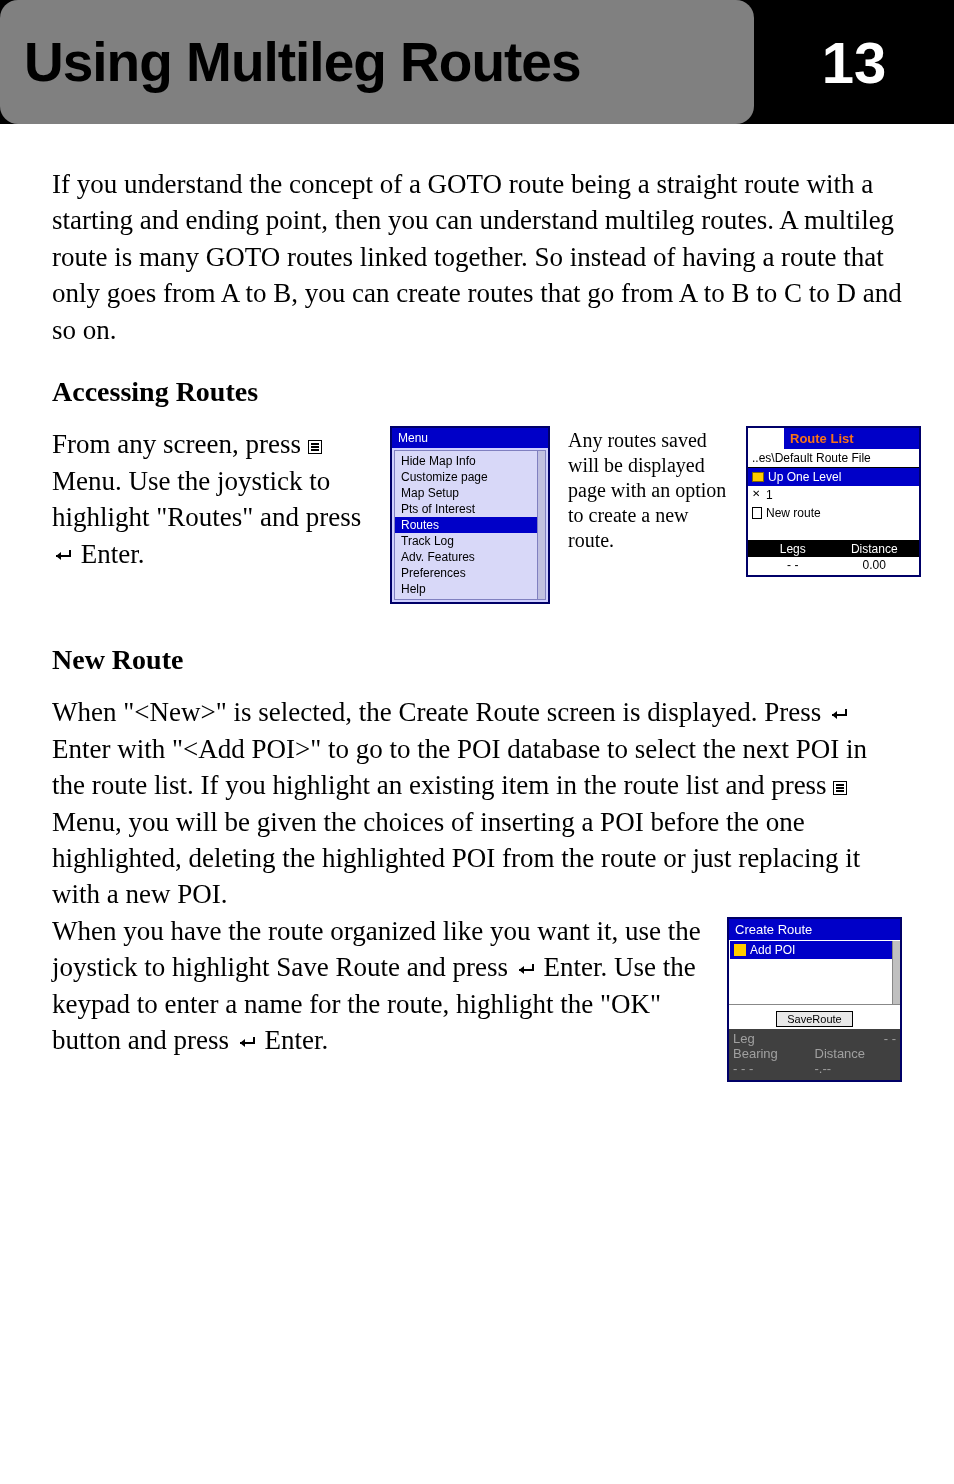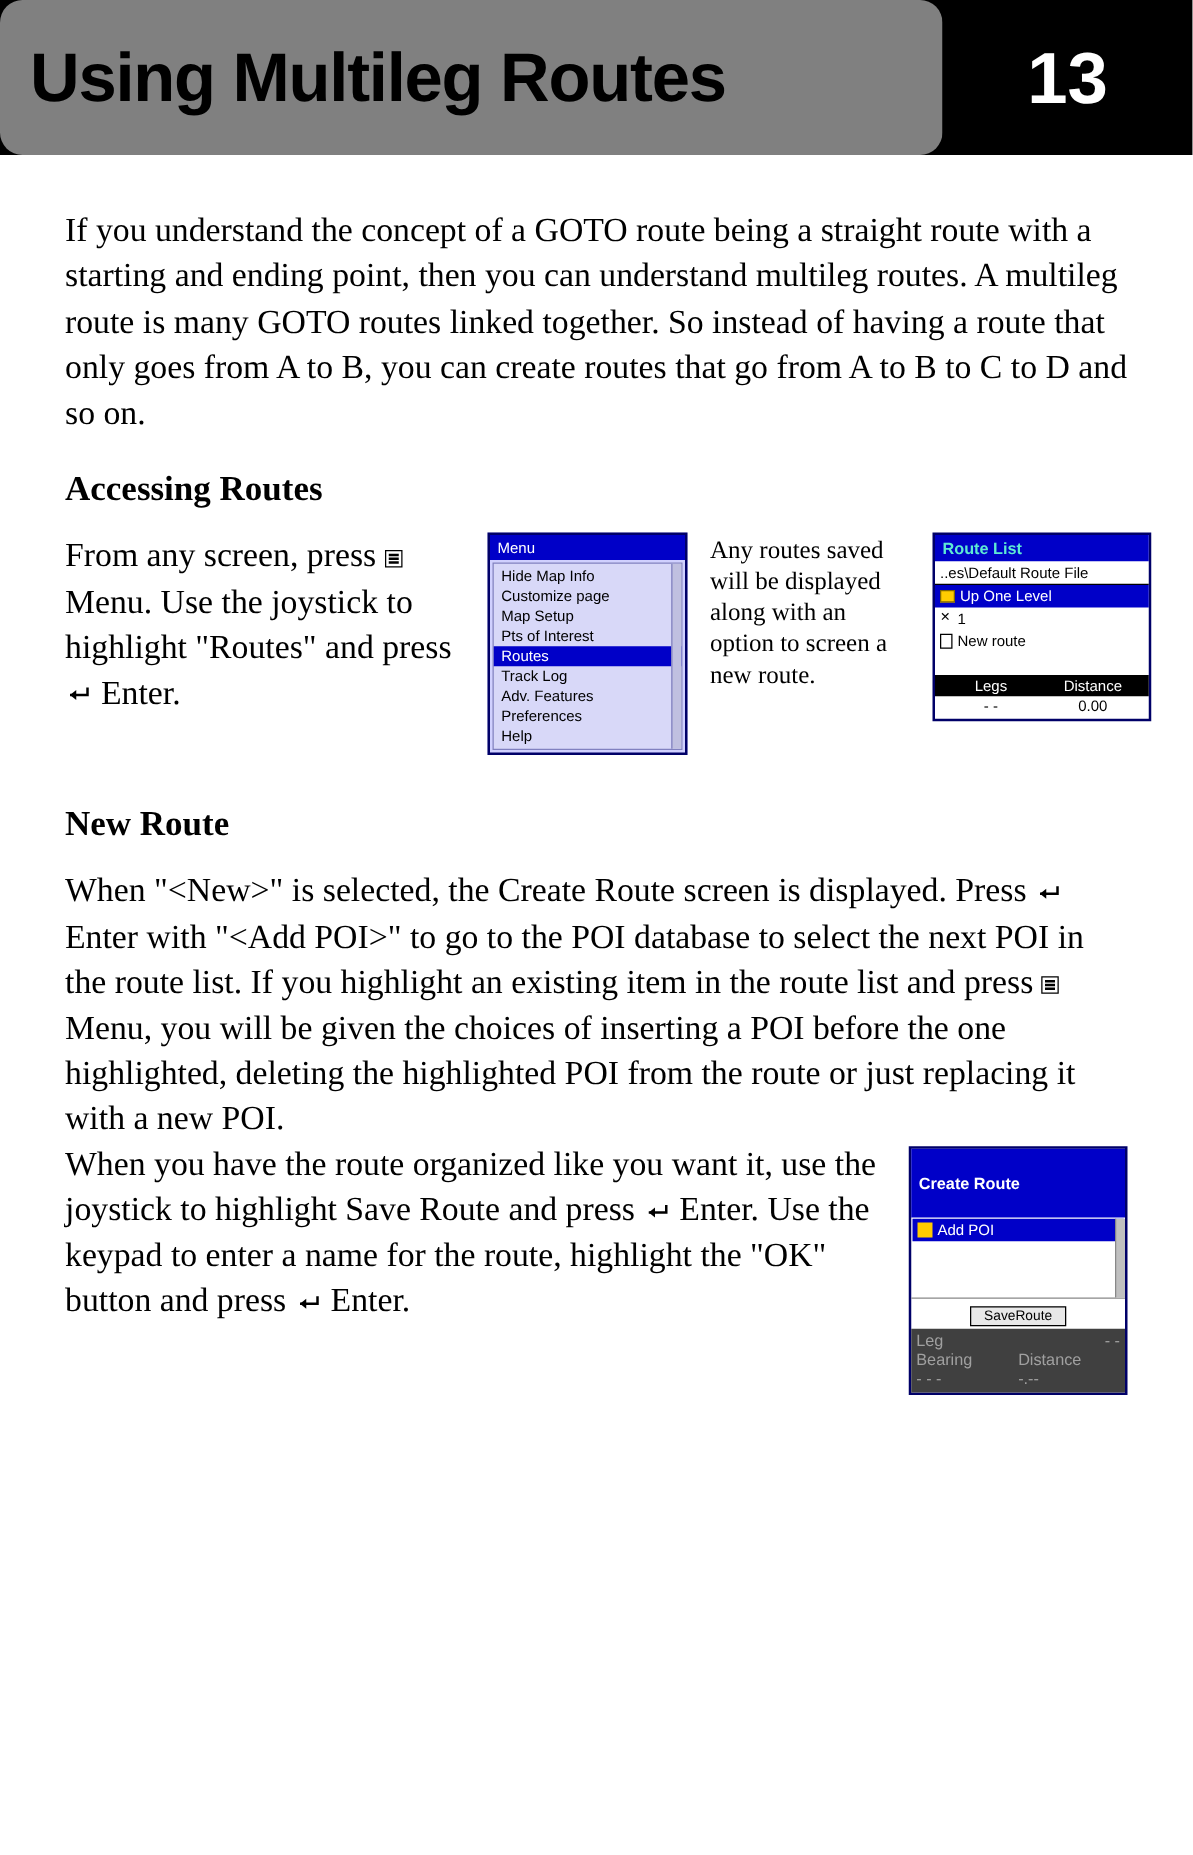--- a/index.html
+++ b/index.html
@@ -148,24 +148,25 @@
   }
   .route-list-shot {
     width: 175px;
     border: 2px solid #000068;
     background: #fff;
     font-family: Arial, sans-serif;
     flex-shrink: 0;
   }
   .rl-header {
     background: #0000c8;
-    color: #5eead4;
+    color: #f97316;
     font-size: 13px;
     font-weight: bold;
     padding: 3px 6px;
+    margin-left: 36px;
   }
   .rl-path {
     font-size: 12px;
     padding: 2px 4px;
     border-bottom: 1px solid #000;
   }
   .rl-up {
     background: #0000c8;
     color: #fff;
     font-size: 12px;
@@ -217,22 +218,22 @@
     border: 2px solid #000068;
     background: #fff;
     font-family: Arial, sans-serif;
     flex-shrink: 0;
     margin-top: 4px;
   }
   .cr-header {
     background: #0000c8;
     color: #fff;
     font-size: 13px;
-    font-weight: bold;
-    padding: 20px 6px;
+    font-weight: normal;
+    padding: 3px 6px;
   }
   .cr-add {
     background: #0000c8;
     color: #fff;
     font-size: 12px;
     padding: 2px 4px;
     display: flex;
     align-items: center;
     gap: 4px;
     margin: 1px;
@@ -341,21 +342,21 @@
         <div class="menu-shot-item">Pts of Interest</div>
         <div class="menu-shot-item sel">Routes</div>
         <div class="menu-shot-item">Track Log</div>
         <div class="menu-shot-item">Adv. Features</div>
         <div class="menu-shot-item">Preferences</div>
         <div class="menu-shot-item">Help</div>
         <div class="menu-shot-scroll"></div>
       </div>
     </div>
 
-    <div class="access-mid">Any routes saved will be displayed along with an option to screen a new route.</div>
+    <div class="access-mid">Any routes saved will be displayed page with an option to create a new route.</div>
 
     <div class="route-list-shot">
       <div class="rl-header">Route List</div>
       <div class="rl-path">..es\Default Route File</div>
       <div class="rl-body">
         <div class="rl-up">
           <span class="folder-icon"></span>
           <span>Up One Level</span>
         </div>
         <div class="rl-item">

